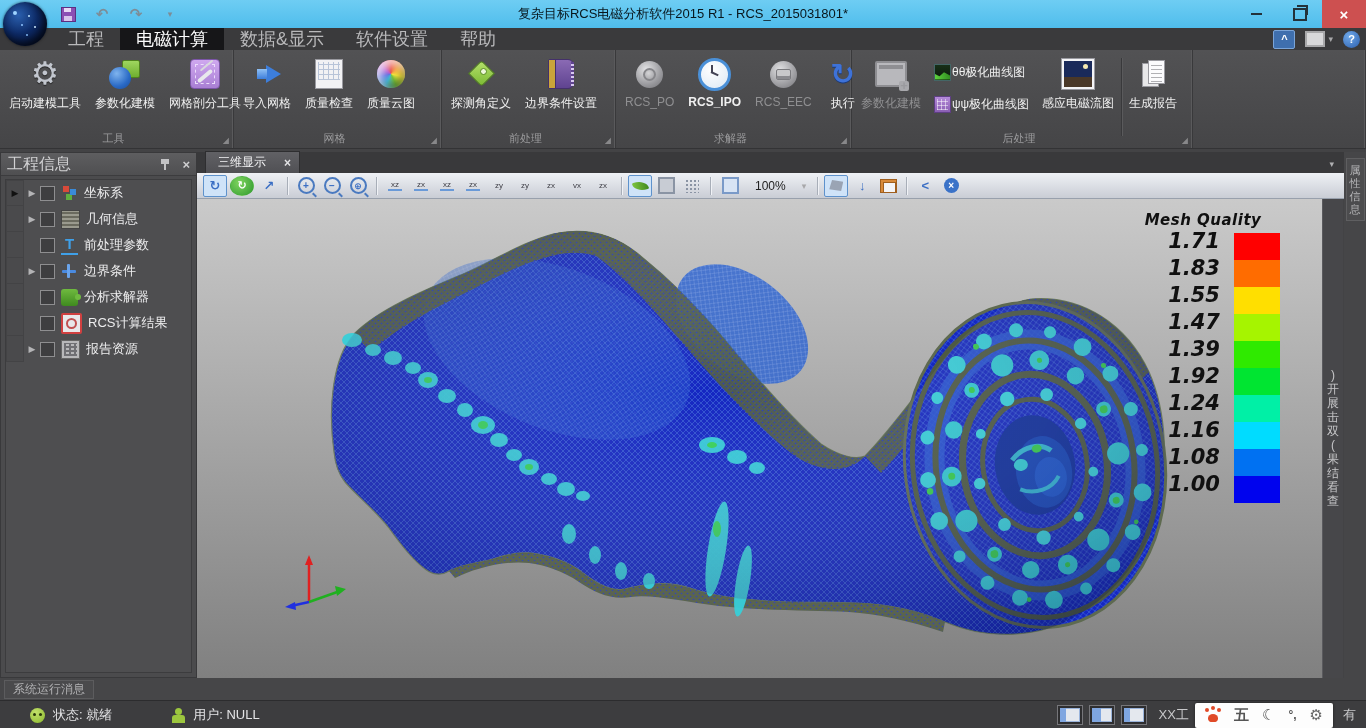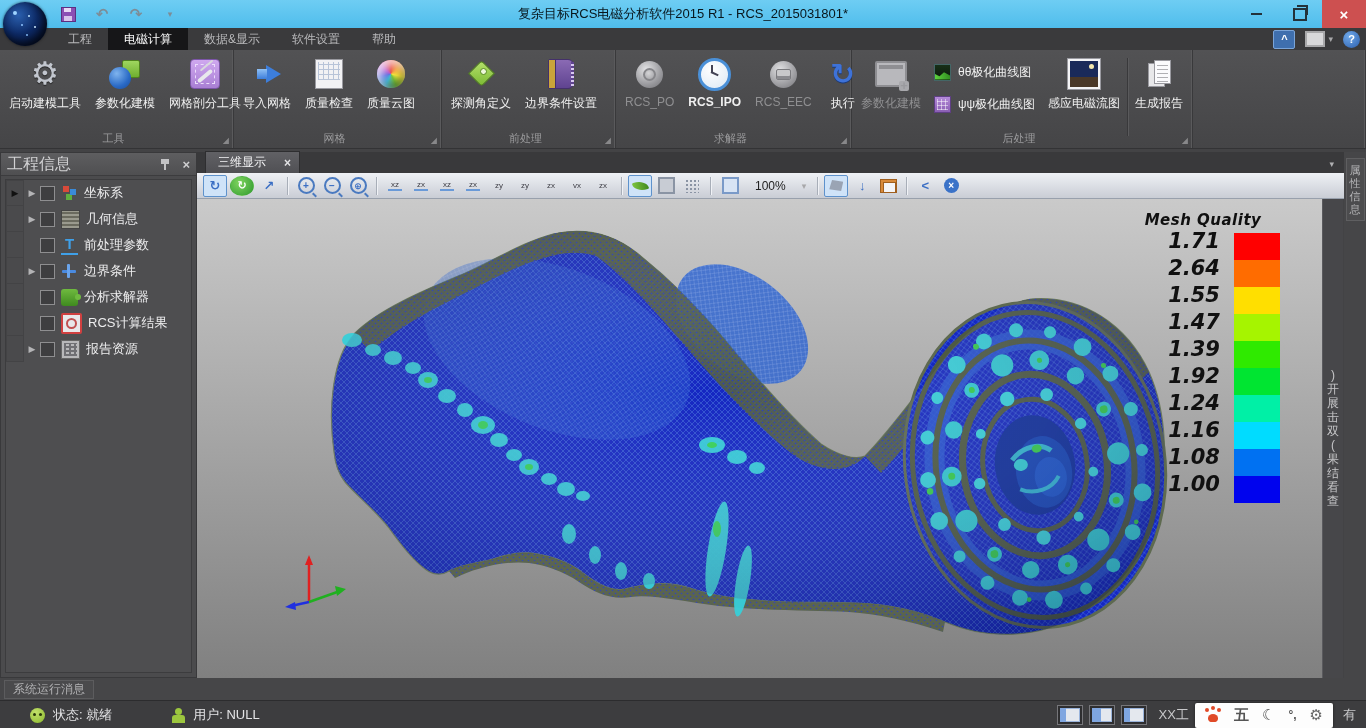--- a/index.html
+++ b/index.html
@@ -23,21 +23,21 @@
     font-size:13px;color:#08161c;}
   .win-controls{position:absolute;right:0;top:0;height:28px;display:flex;}
   .win-btn{width:44px;height:28px;display:flex;align-items:center;justify-content:center;color:#23323a;}
   .win-btn.close{background:#cd5050;color:#fff;font-size:15px;font-weight:bold;}
   .min-glyph{width:11px;height:2px;background:#23323a;}
   .restore-glyph{position:relative;width:10px;height:9px;border:2px solid #23323a;background:transparent;}
   .restore-glyph::before{content:"";position:absolute;left:2px;top:-5px;width:9px;height:8px;border:2px solid #23323a;border-bottom:none;border-left:none;}
   
   .tabrow{position:absolute;left:0;top:28px;width:1366px;height:22px;background:#3a3a3c;display:flex;align-items:stretch;}
   .menu-tabs{display:flex;margin-left:52px;}
-  .mtab{padding:0 16px;display:flex;align-items:center;font-size:12px;color:#b9b9bb;}
+  .mtab{padding:0 16px;display:flex;align-items:center;font-size:18px;color:#b9b9bb;}
   .mtab.active{background:#161618;color:#fdfdfd;}
   .tabrow-right{position:absolute;right:6px;top:0;height:22px;display:flex;align-items:center;gap:10px;}
   .collapse-btn{width:20px;height:17px;background:#3f6fae;border:1px solid #7aa4d8;border-radius:2px;color:#fff;
     font-size:11px;font-weight:bold;display:flex;align-items:center;justify-content:center;line-height:10px;}
   .monitor-ic{width:16px;height:12px;border:2px solid #a8a8aa;background:#d8d8da;position:relative;}
   .dd{color:#a8a8aa;font-size:9px;}
   .help-btn{width:17px;height:17px;border-radius:50%;background:radial-gradient(circle at 35% 30%,#6fa8e8,#2c5fae);
     color:#fff;font-size:11px;font-weight:bold;display:flex;align-items:center;justify-content:center;}
   
   .ribbon{position:absolute;left:0;top:50px;width:1366px;height:98px;
@@ -98,21 +98,21 @@
   .ic-small-psi::after{content:"";position:absolute;inset:2px;background:
     repeating-linear-gradient(0deg,rgba(255,255,255,.5) 0 1px,transparent 1px 4px),
     repeating-linear-gradient(90deg,rgba(255,255,255,.5) 0 1px,transparent 1px 4px);}
   .ic-photo{width:30px;height:26px;background:#f4f4f6;border:1px solid #9a9aa0;padding:2px;}
   .ic-photo .inner{width:100%;height:100%;background:linear-gradient(#1a2a5a 60%,#4a3828 60%);position:relative;}
   .ic-photo .inner::after{content:"";position:absolute;right:4px;top:3px;width:5px;height:5px;border-radius:50%;background:#f4e8b0;}
   .ic-report{position:relative;width:22px;height:28px;}
   .ic-report::before{content:"";position:absolute;left:0;top:3px;width:15px;height:22px;background:#e8e8ea;border:1px solid #9a9aa0;}
   .ic-report::after{content:"";position:absolute;left:6px;top:0;width:15px;height:22px;background:#fbfbfd;border:1px solid #9a9aa0;
     background-image:repeating-linear-gradient(0deg,#b0b0b4 0 1px,transparent 1px 4px);background-size:11px 18px;background-position:2px 3px;background-repeat:no-repeat;}
-  .small-btn{display:flex;align-items:center;gap:7px;height:24px;padding:0 6px;margin:4px 0;}
+  .small-btn{display:flex;align-items:center;gap:1px;height:24px;padding:0 6px;margin:4px 0;}
   .small-btn .lab{font-size:12px;color:#f0f0f0;white-space:nowrap;}
   .rsep{width:1px;height:78px;margin-top:4px;background:#39393b;box-shadow:1px 0 0 #5a5a5c;}
   
   .left-panel{position:absolute;left:0;top:152px;width:197px;height:526px;background:#4b4b4d;border:1px solid #39393b;box-sizing:border-box;}
   .lp-header{height:22px;background:linear-gradient(#5e5e60,#4f4f51);display:flex;align-items:center;padding:0 6px;border-bottom:1px solid #3c3c3e;}
   .lp-title{flex:1;font-size:16px;color:#d2d2d4;}
   .pin-ic{position:relative;width:10px;height:12px;margin-right:12px;}
   .pin-ic::before{content:"";position:absolute;left:1px;top:1px;width:8px;height:5px;background:#c2c2c4;}
   .pin-ic::after{content:"";position:absolute;left:4px;top:6px;width:2px;height:6px;background:#c2c2c4;}
   .lp-close{color:#d0d0d2;font-size:13px;font-weight:bold;}
@@ -762,21 +762,21 @@
       </g>
     </svg>
 
     <div class="legend">
       <div class="legend-title">Mesh Quality</div>
       <div class="legend-row">
           <span class="legend-num">1.71</span>
           <span class="legend-swatch" style="background: rgb(255, 0, 0);"></span>
         </div>
       <div class="legend-row">
-          <span class="legend-num">2.64</span>
+          <span class="legend-num">1.83</span>
           <span class="legend-swatch" style="background: rgb(255, 108, 0);"></span>
         </div>
       <div class="legend-row">
           <span class="legend-num">1.55</span>
           <span class="legend-swatch" style="background: rgb(255, 223, 0);"></span>
         </div>
       <div class="legend-row">
           <span class="legend-num">1.47</span>
           <span class="legend-swatch" style="background: rgb(166, 244, 0);"></span>
         </div>

